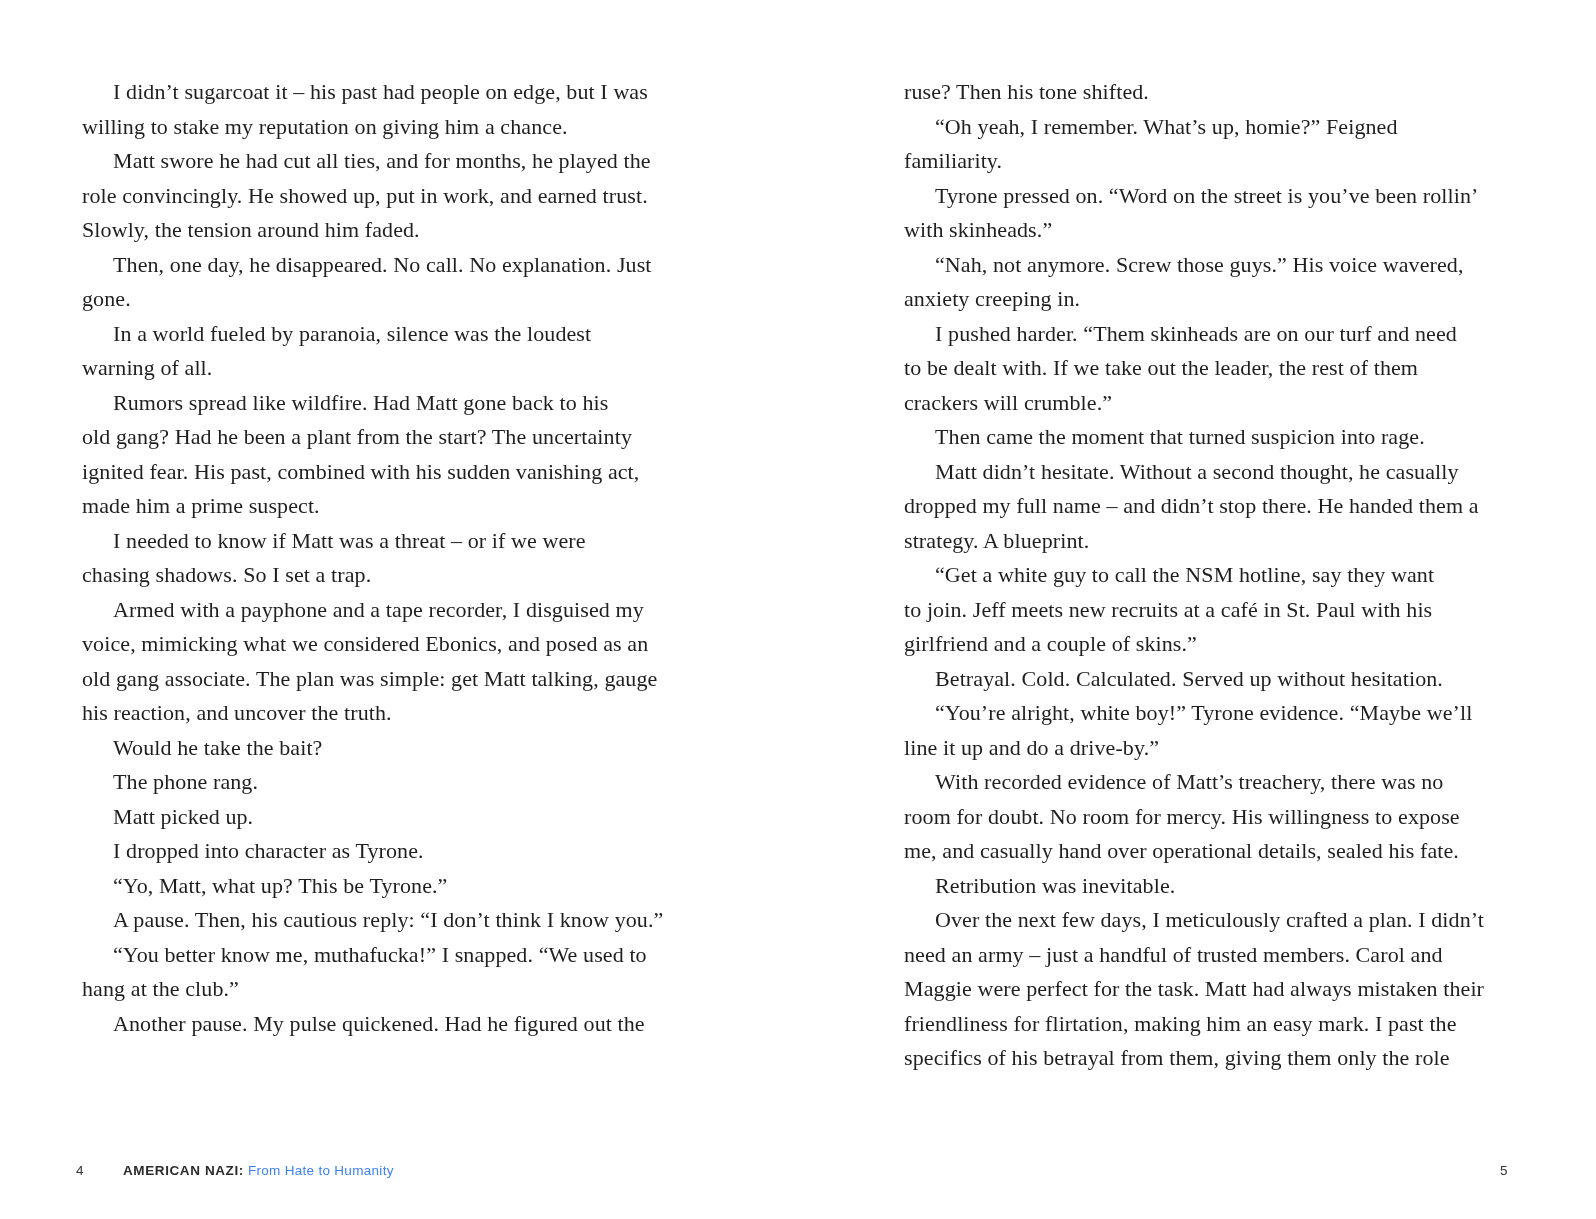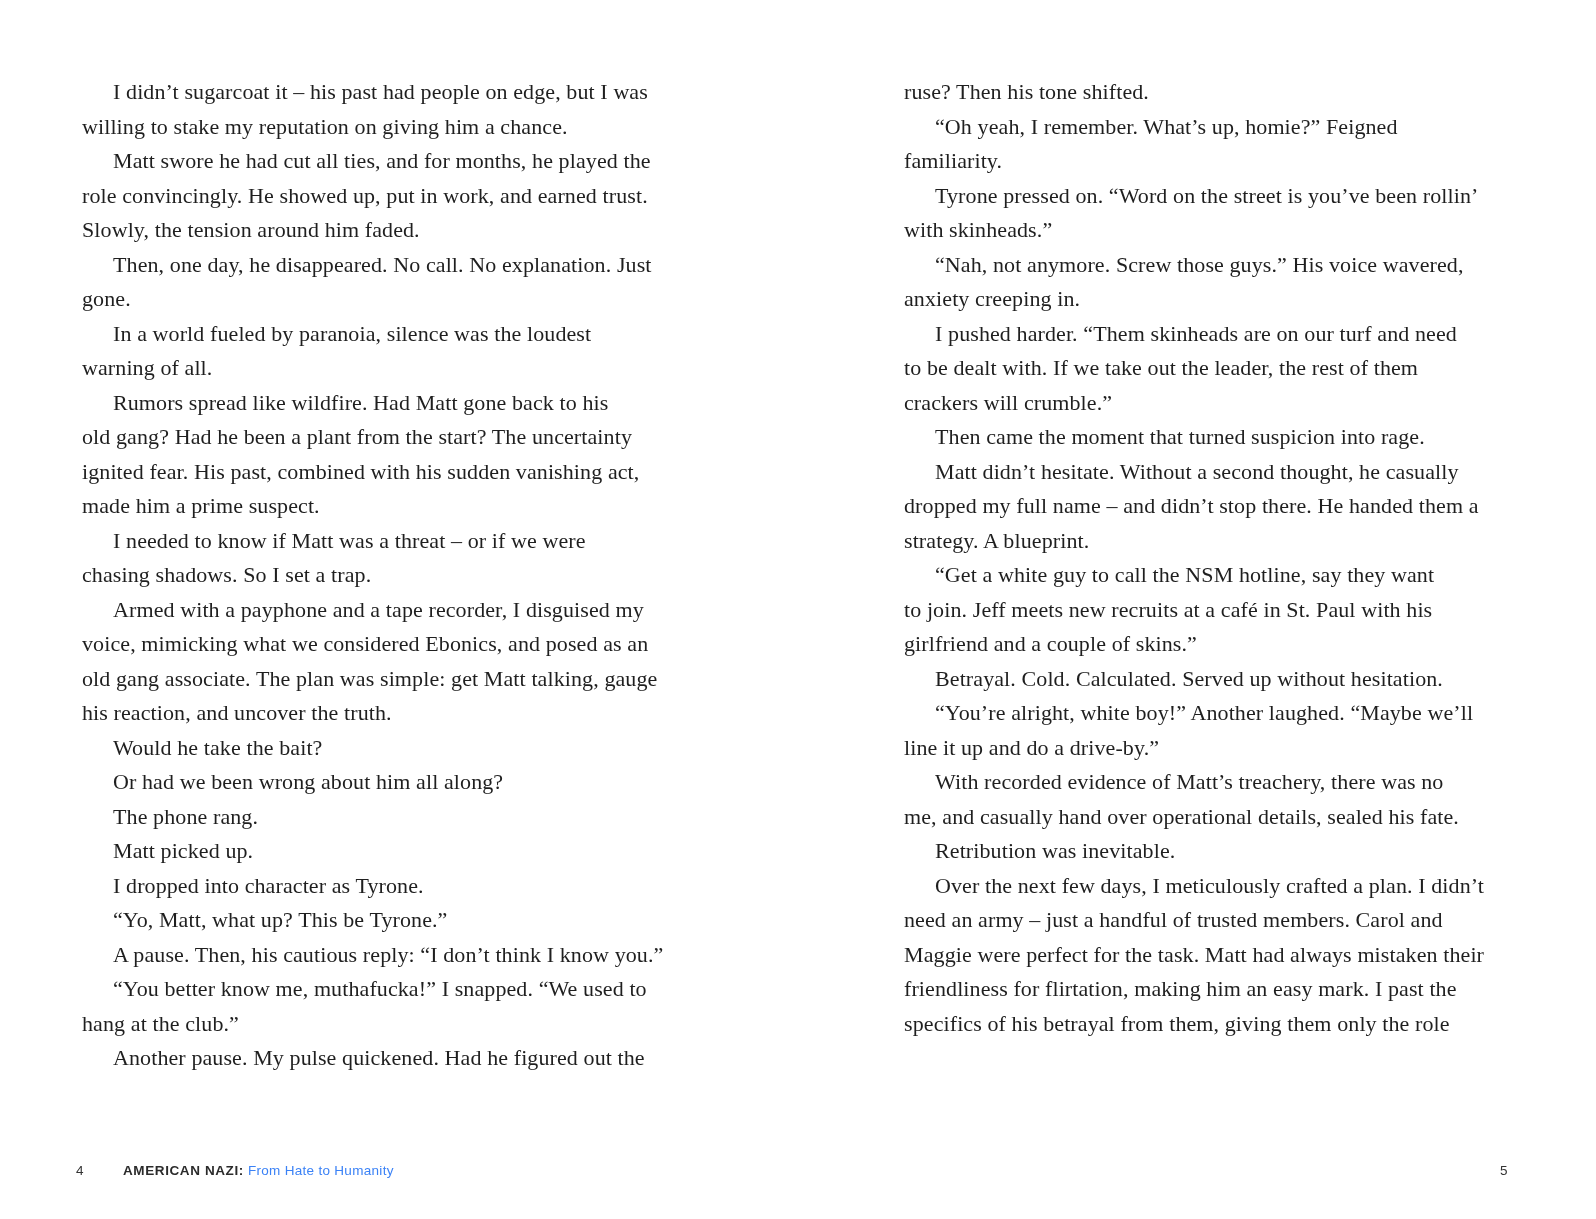--- a/index.html
+++ b/index.html
@@ -80,21 +80,20 @@
       <div class="line">old gang? Had he been a plant from the start? The uncertainty</div>
       <div class="line">ignited fear. His past, combined with his sudden vanishing act,</div>
       <div class="line">made him a prime suspect.</div>
       <div class="line indent">I needed to know if Matt was a threat – or if we were</div>
       <div class="line">chasing shadows. So I set a trap.</div>
       <div class="line indent">Armed with a payphone and a tape recorder, I disguised my</div>
       <div class="line">voice, mimicking what we considered Ebonics, and posed as an</div>
       <div class="line">old gang associate. The plan was simple: get Matt talking, gauge</div>
       <div class="line">his reaction, and uncover the truth.</div>
       <div class="line indent">Would he take the bait?</div>
-      <div class="line indent">Or had we been wrong about him all along?</div>
       <div class="line indent">The phone rang.</div>
       <div class="line indent">Matt picked up.</div>
       <div class="line indent">I dropped into character as Tyrone.</div>
       <div class="line indent">“Yo, Matt, what up? This be Tyrone.”</div>
       <div class="line indent">A pause. Then, his cautious reply: “I don’t think I know you.”</div>
       <div class="line indent">“You better know me, muthafucka!” I snapped. “We used to</div>
       <div class="line">hang at the club.”</div>
       <div class="line indent">Another pause. My pulse quickened. Had he figured out the</div>
     </div>
 
@@ -110,23 +109,24 @@
       <div class="line">to be dealt with. If we take out the leader, the rest of them</div>
       <div class="line">crackers will crumble.”</div>
       <div class="line indent">Then came the moment that turned suspicion into rage.</div>
       <div class="line indent">Matt didn’t hesitate. Without a second thought, he casually</div>
       <div class="line">dropped my full name – and didn’t stop there. He handed them a</div>
       <div class="line">strategy. A blueprint.</div>
       <div class="line indent">“Get a white guy to call the NSM hotline, say they want</div>
       <div class="line">to join. Jeff meets new recruits at a café in St. Paul with his</div>
       <div class="line">girlfriend and a couple of skins.”</div>
       <div class="line indent">Betrayal. Cold. Calculated. Served up without hesitation.</div>
-      <div class="line indent">“You’re alright, white boy!” Another laughed. “Maybe we’ll</div>
+      <div class="line indent">“You’re alright, white boy!” Tyrone evidence. “Maybe we’ll</div>
       <div class="line">line it up and do a drive-by.”</div>
       <div class="line indent">With recorded evidence of Matt’s treachery, there was no</div>
+      <div class="line">room for doubt. No room for mercy. His willingness to expose</div>
       <div class="line">me, and casually hand over operational details, sealed his fate.</div>
       <div class="line indent">Retribution was inevitable.</div>
       <div class="line indent">Over the next few days, I meticulously crafted a plan. I didn’t</div>
       <div class="line">need an army – just a handful of trusted members. Carol and</div>
       <div class="line">Maggie were perfect for the task. Matt had always mistaken their</div>
       <div class="line">friendliness for flirtation, making him an easy mark. I past the</div>
       <div class="line">specifics of his betrayal from them, giving them only the role</div>
     </div>
 
   <div class="footer-item page-num-left">4</div>

